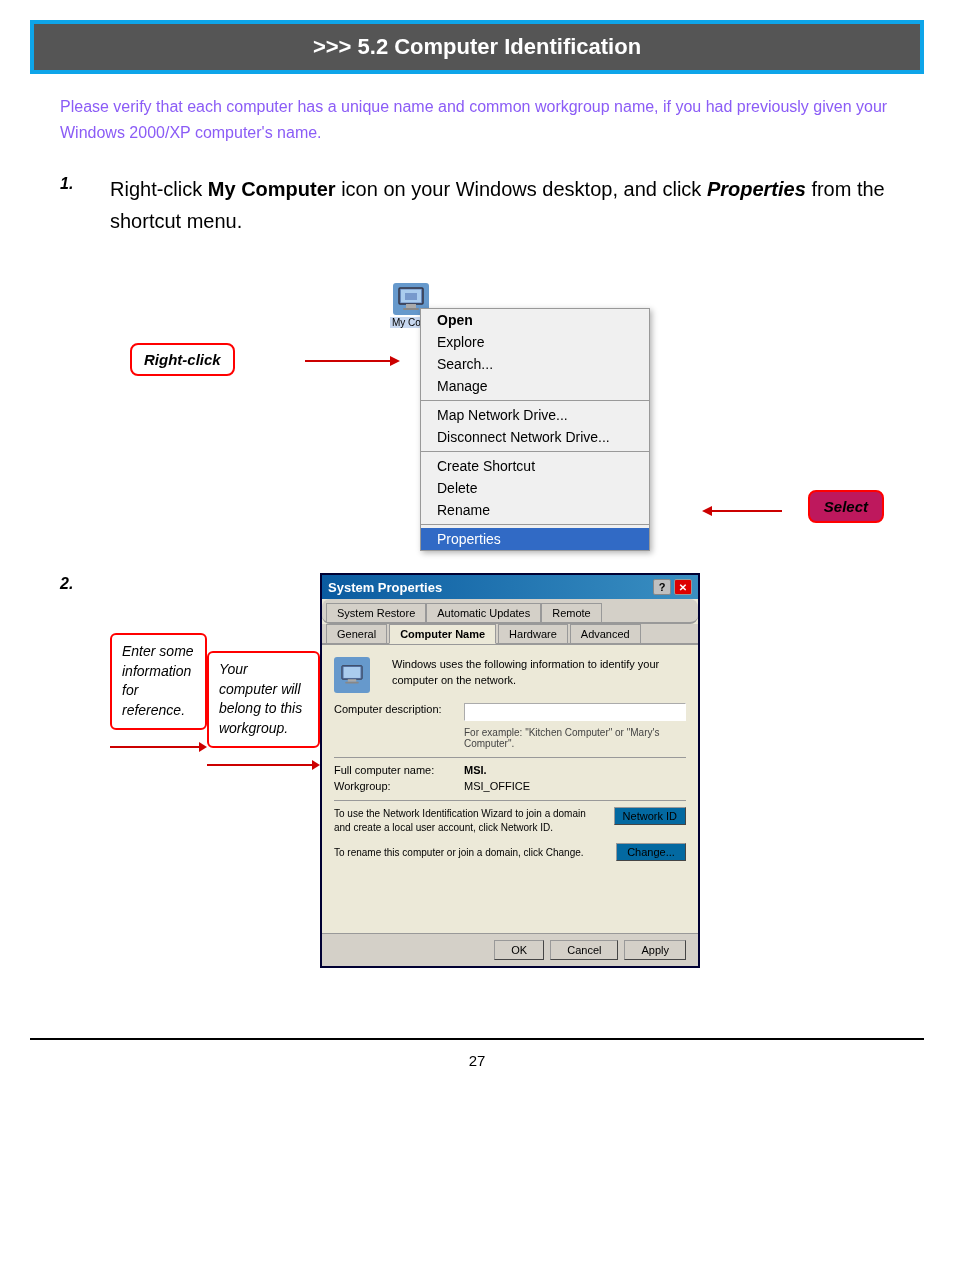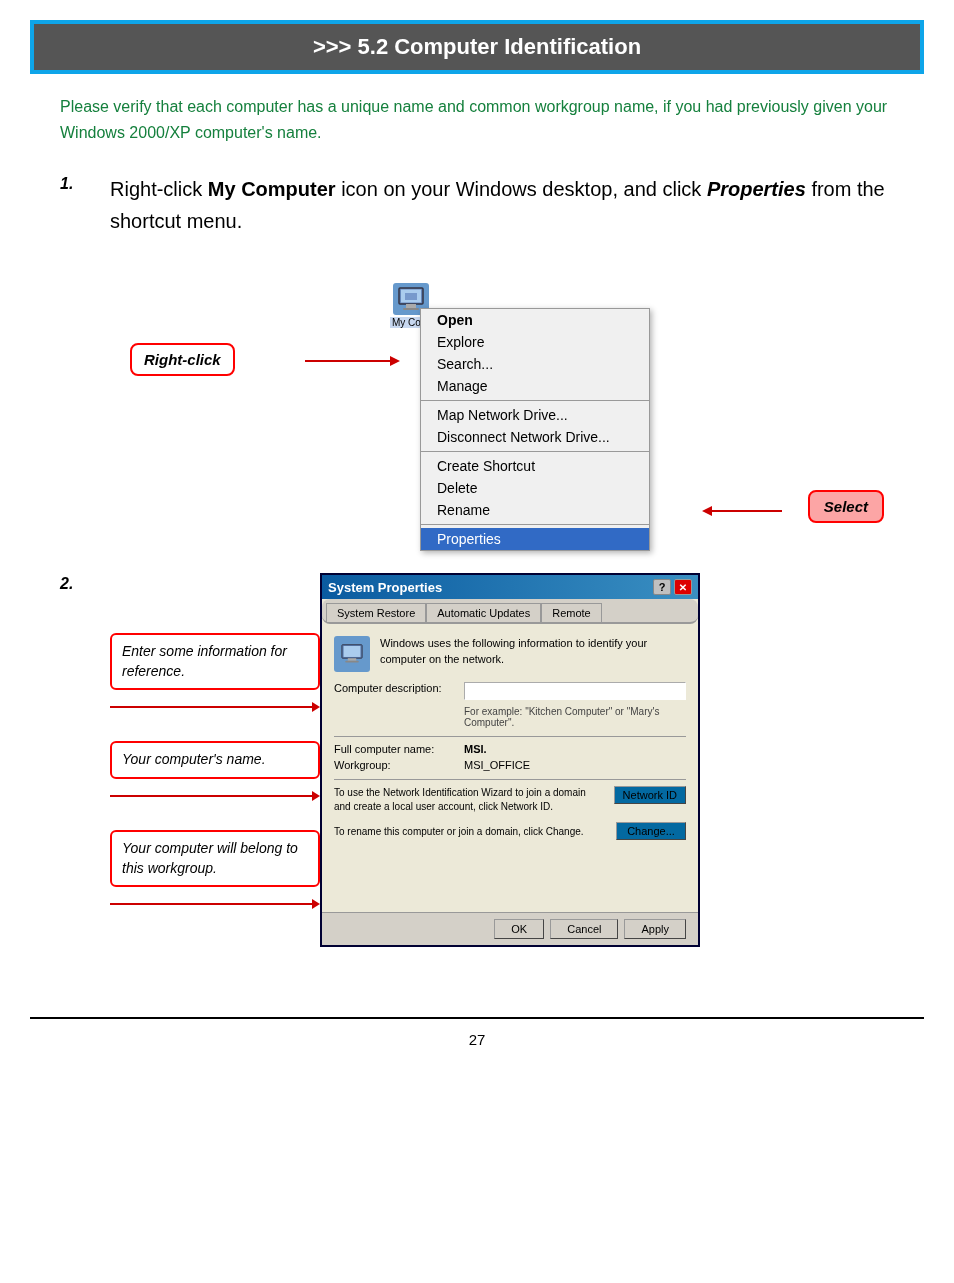--- a/index.html
+++ b/index.html
@@ -33,21 +33,21 @@
 
     
     .content {
       padding: 20px 60px 20px 60px;
     }
 
     .intro-text {
       font-size: 16px;
       line-height: 1.6;
       margin-bottom: 28px;
-      color: #15803d;
+      color: #8b5cf6;
     }
 
     
     .step {
       display: flex;
       gap: 20px;
       margin-bottom: 30px;
     }
 
     .step-num {
@@ -152,21 +152,21 @@
     .select-label {
       position: absolute;
       right: 10px;
       bottom: 10px;
       border: 2px solid red;
       border-radius: 8px;
       padding: 6px 14px;
       font-size: 15px;
       font-weight: bold;
       font-style: italic;
-      background: #fca5a5;
+      background: #be185d;
       color: #000;
     }
 
     .annotation-box {
       border: 2px solid red;
       border-radius: 6px;
       padding: 7px 10px;
       font-size: 14px;
       font-style: italic;
       color: #000;
@@ -264,21 +264,21 @@
       gap: 2px;
     }
 
     .dialog-body {
       padding: 12px;
       background: #ECE9D8;
     }
 
     .dialog-info-row {
       display: flex;
-      gap: 10px;
+      gap: 22px;
       margin-bottom: 10px;
       align-items: flex-start;
     }
 
     .dialog-info-icon {
       width: 36px;
       height: 36px;
       background: #6699cc;
       border-radius: 3px;
       display: flex;
@@ -404,21 +404,21 @@
     .page-footer {
       text-align: center;
       padding: 12px 0 16px 0;
       border-top: 2px solid #000;
       margin: 20px 30px 0 30px;
       font-size: 15px;
     }
 
     .annotations-col {
       display: flex;
-      flex-direction: column;
+      flex-direction: row;
       justify-content: flex-end;
       width: 210px;
       padding-top: 60px;
       position: relative;
     }
 
     .ann-connector {
       display: flex;
       align-items: center;
       margin: 3px 0;
@@ -517,61 +517,56 @@
                 <span>Enter some information for reference.</span>
               </div>
               <div class="ann-connector">
                 <div class="ann-line"></div>
                 <svg width="8" height="10">
                     <polygon points="0,0 8,5 0,10" fill="#c00"></polygon>
                   </svg>
               </div>
             </div>
 
-            <div style="margin-bottom:8px;margin-top:18px;">
+
+            <div style="margin-top:18px;">
               <div class="annotation-box">
-                <span>Your computer's name.</span>
+                <span>Your computer will belong to this workgroup.</span>
               </div>
               <div class="ann-connector">
                 <div class="ann-line"></div>
                 <svg width="8" height="10">
                     <polygon points="0,0 8,5 0,10" fill="#c00"></polygon>
                   </svg>
               </div>
             </div>
-
-            <div style="margin-top:18px;">
-              <div class="annotation-box">
-                <span>Your computer will belong to this workgroup.</span>
-              </div>
-              <div class="ann-connector">
-                <div class="ann-line"></div>
-                <svg width="8" height="10">
-                    <polygon points="0,0 8,5 0,10" fill="#c00"></polygon>
-                  </svg>
-              </div>
-            </div>
           </div>
 
           <div class="sys-props-dialog">
 
             <div class="dialog-title-bar">
               <span>System Properties</span>
               <div class="dialog-title-buttons">
                 <div class="title-btn title-btn-help">?</div>
                 <div class="title-btn title-btn-close">✕</div>
               </div>
             </div>
 
             <div class="dialog-tabs-top">
               <div class="dialog-tab">System Restore</div>
               <div class="dialog-tab">Automatic Updates</div>
               <div class="dialog-tab">Remote</div>
             </div>
 
+            <div class="dialog-tabs-bottom">
+              <div class="dialog-tab">General</div>
+              <div class="dialog-tab active">Computer Name</div>
+              <div class="dialog-tab">Hardware</div>
+              <div class="dialog-tab">Advanced</div>
+            </div>
 
             <div class="dialog-body">
 
               <div class="dialog-info-row">
                 <div class="dialog-info-icon">
                   <svg width="24" height="22" viewBox="0 0 28 26">
                     <rect x="2" y="2" width="24" height="16" rx="1" fill="#5577aa" stroke="#334" stroke-width="1"></rect>
                     <rect x="4" y="3.5" width="20" height="13" fill="#aaccee"></rect>
                     <rect x="9" y="18" width="10" height="3" fill="#aaa"></rect>
                     <rect x="6" y="21" width="16" height="2" rx="1" fill="#888"></rect>

